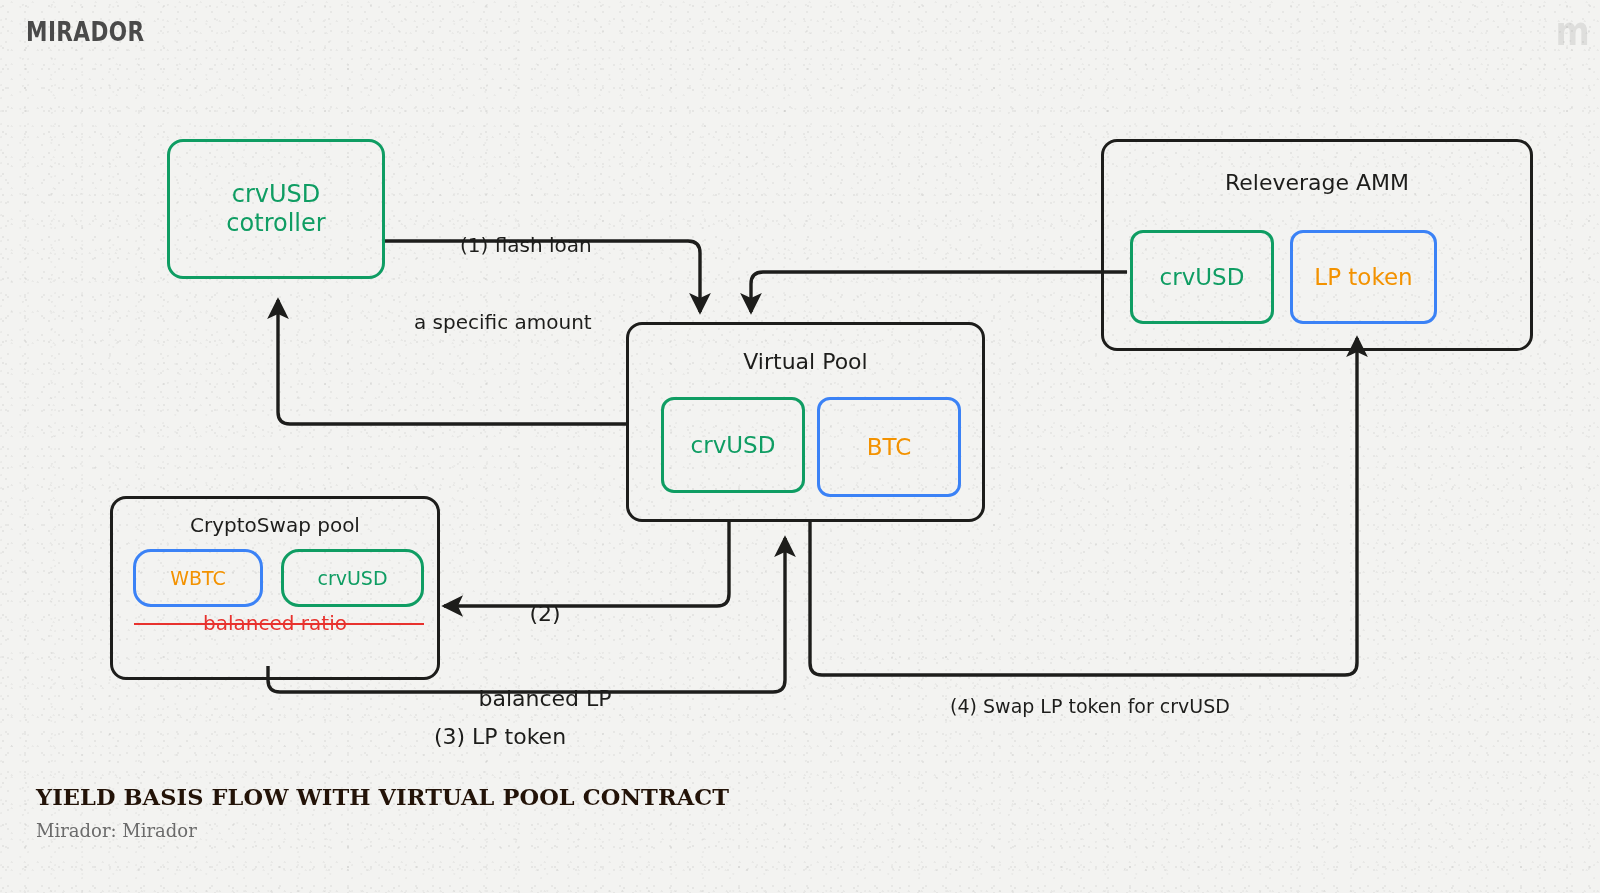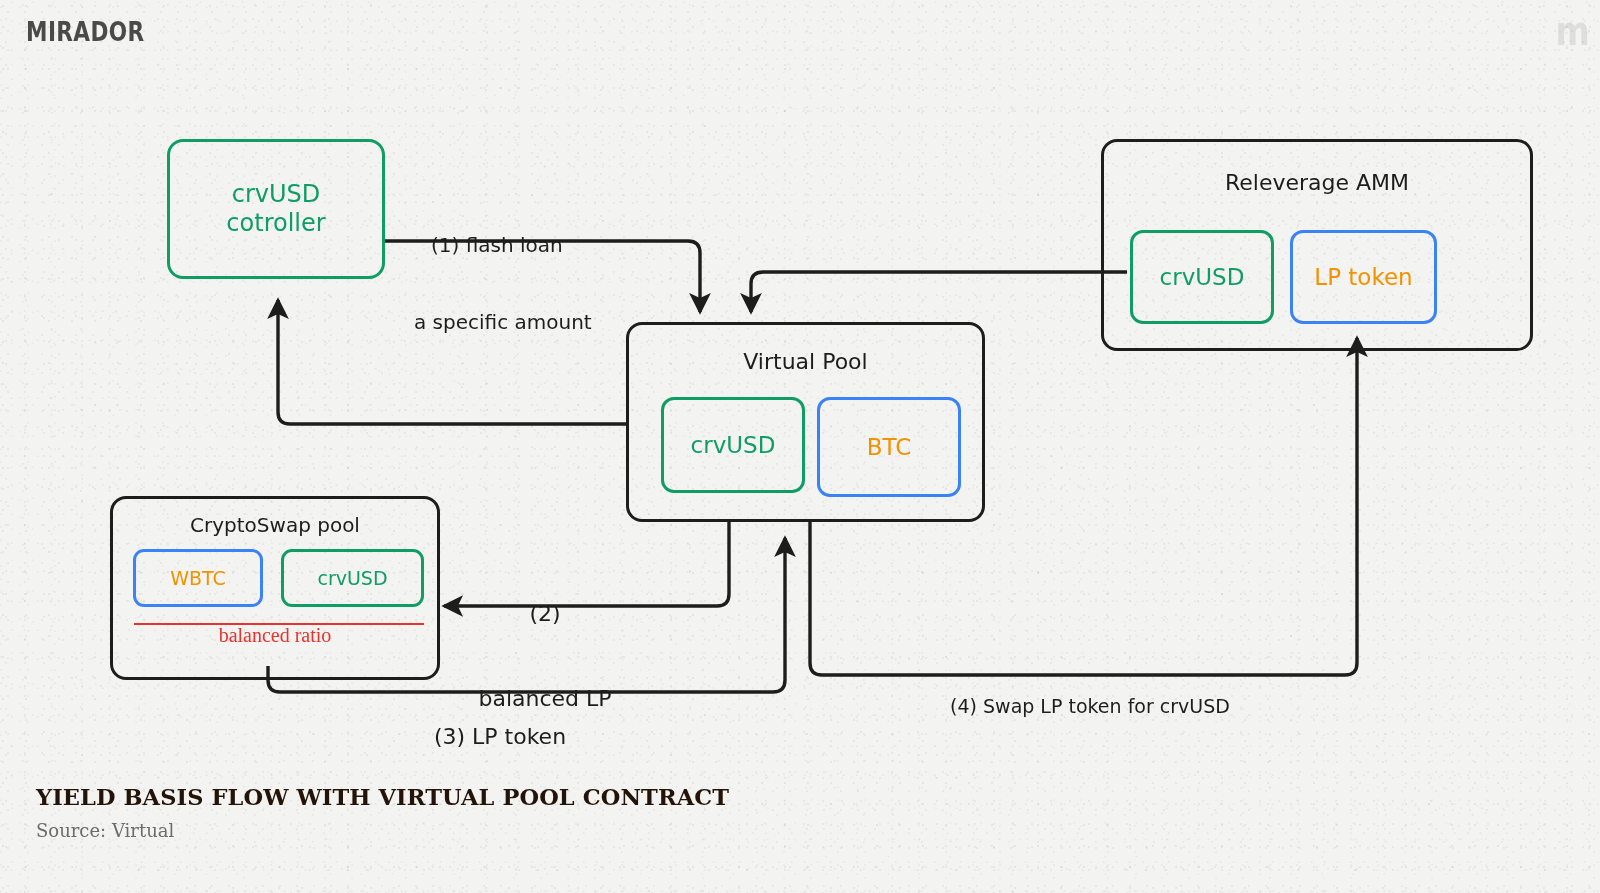--- a/index.html
+++ b/index.html
@@ -83,21 +83,21 @@
     position: absolute;
     box-sizing: border-box;
     border-radius: 13px;
     display: flex;
     align-items: center;
     justify-content: center;
     font-size: 23px;
   }
   .chip.green { border: 3px solid #0f9d63; color: #0f9d63; }
   .chip.orange { border: 3px solid #3b82f6; color: #f39200; }
-  .chip.small { font-size: 19px; border-radius: 11px; }
+  .chip.small { font-size: 19px; border-radius: 18px; }
 
   .boxlabel {
     position: absolute;
     left: 0; right: 0;
     text-align: center;
     line-height: 1.22;
   }
   .ctrl-label {
     font-size: 24px;
     color: #0f9d63;
@@ -105,21 +105,21 @@
 
   
   .elabel {
     position: absolute;
     font-size: 20px;
     color: #1d1d1b;
     line-height: 1.28;
     white-space: pre;
   }
   .elabel.c { text-align: center; }
-  .elabel.l { text-align: left; }
+  .elabel.l { text-align: right; }
 
   
   #ratio-rule {
     position: absolute;
     height: 2px;
     background: #e8322e;
   }
   #ratio-text {
     position: absolute;
     left: 0; right: 0;
@@ -208,21 +208,21 @@
 
   <div class="node outer" style="left:110px; top:496px; width:330px; height:184px;">
     <div class="node-title" style="top:14px; font-size:20px;">CryptoSwap pool</div>
     <div class="chip orange small" style="left:20px; top:50px; width:130px; height:58px;">
       <span>WBTC</span>
     </div>
     <div class="chip green small" style="left:168px; top:50px; width:143px; height:58px;">
       <span>crvUSD</span>
     </div>
     <div id="ratio-rule" style="left:21px; top:124px; width:290px;"></div>
-    <div id="ratio-text" style="top:125px;font-family:Liberation Serif, serif;">balanced ratio</div>
+    <div id="ratio-text" style="top:112px;">balanced ratio</div>
   </div>
 
   <div class="elabel l" style="left:414px; top:182px;">
     <div style="padding-left:17px;">(1) flash loan</div>
     <div>a specific amount</div>
   </div>
 
 
 
   <div class="elabel c" style="left:455px; top:544px; width:180px; font-size:22px;">
@@ -232,15 +232,15 @@
 
   <div class="elabel c" style="left:370px; top:667px; width:260px; font-size:22px;">
     <div>(3) LP token</div>
   </div>
 
   <div class="elabel c" style="left:880px; top:645px; width:420px; font-size:19px;">
     <div>(4) Swap LP token for crvUSD</div>
   </div>
 
   <div id="caption-title">YIELD BASIS FLOW WITH VIRTUAL POOL CONTRACT</div>
-  <div id="caption-source">Source: Virtual</div>
+  <div id="caption-source">Mirador: Mirador</div>
 
 </div>
 
 </body></html>

